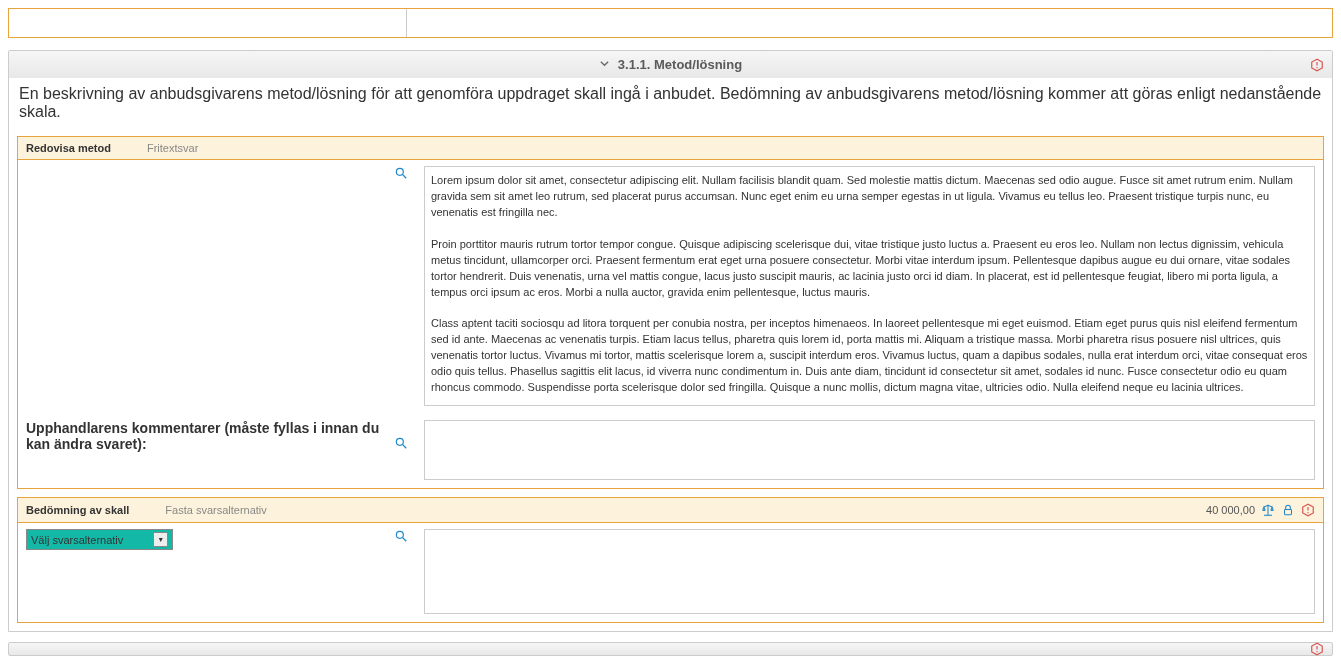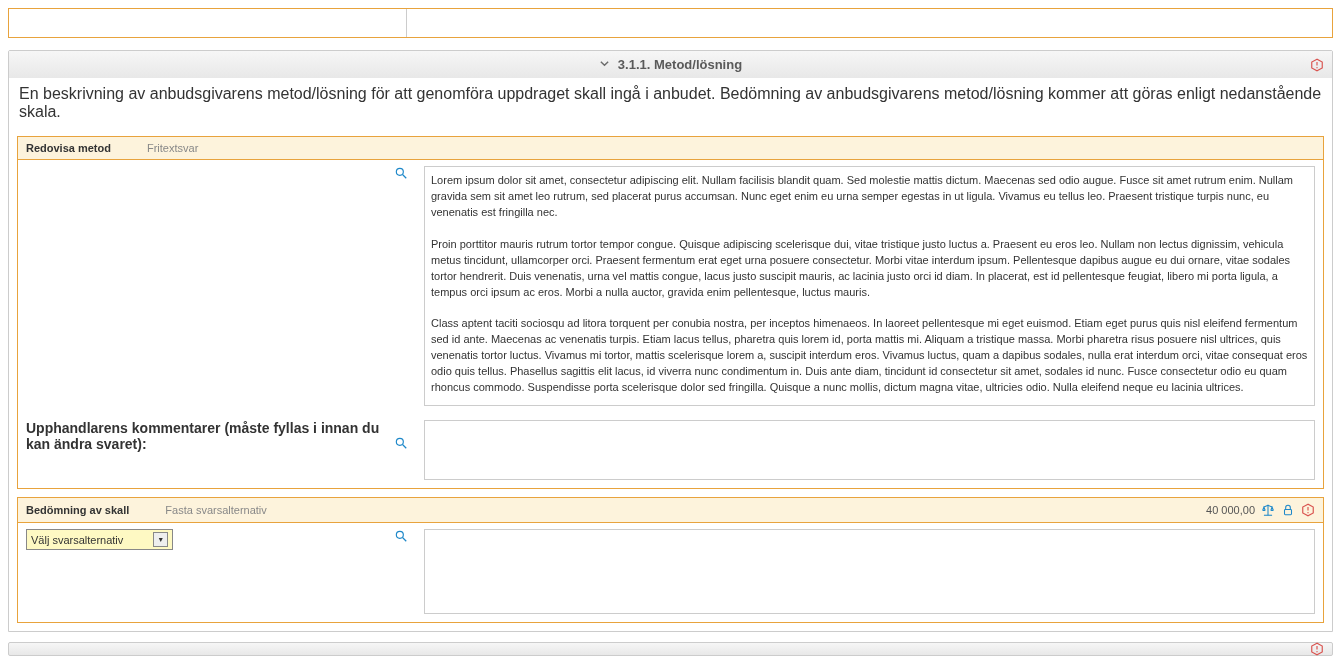--- a/index.html
+++ b/index.html
@@ -76,21 +76,21 @@
     line-height: 1.45;
   }
   .big-text.tall { height: 240px; }
   .big-text.med { height: 60px; }
   .big-text.short { height: 85px; }
   .comment-label { font-weight: bold; font-size: 14px; color:#333; padding-right: 25px; }
   
   .select-wrap { display:inline-block; }
   .select-box {
     border: 1px solid #888;
-    background: #fef9c3;
+    background: #14b8a6;
     padding: 2px 4px;
     font-size: 11px;
     display: inline-flex;
     align-items:center;
     gap: 30px;
     cursor:pointer;
   }
   .select-caret {
     border:1px solid #888;
     background:#eee;

